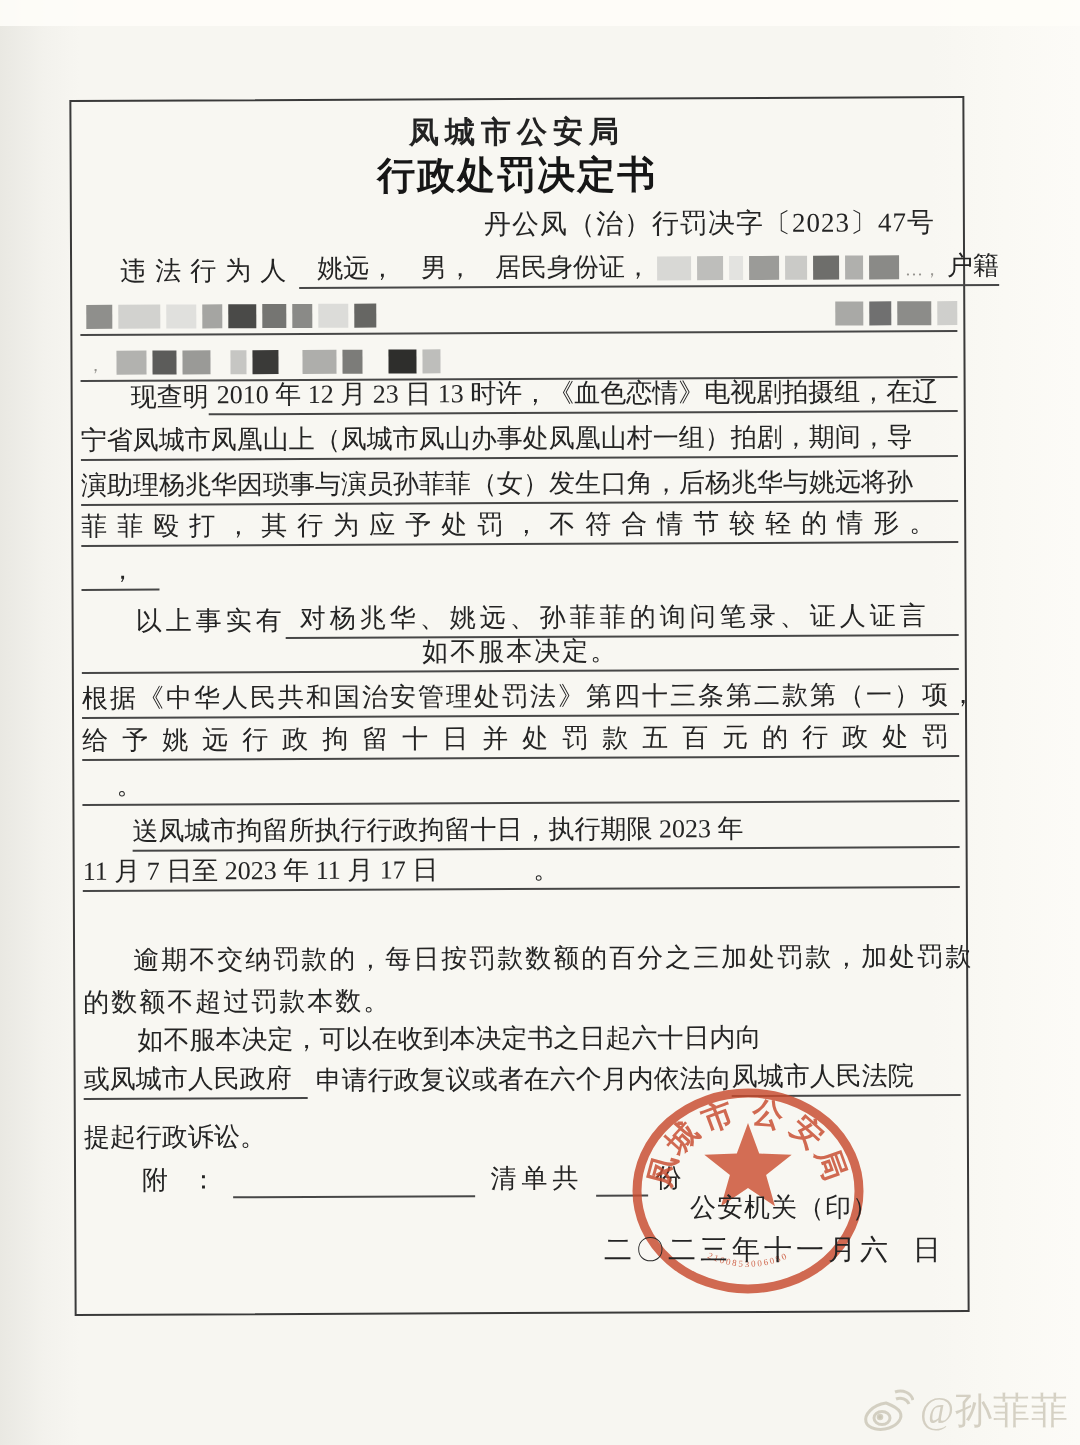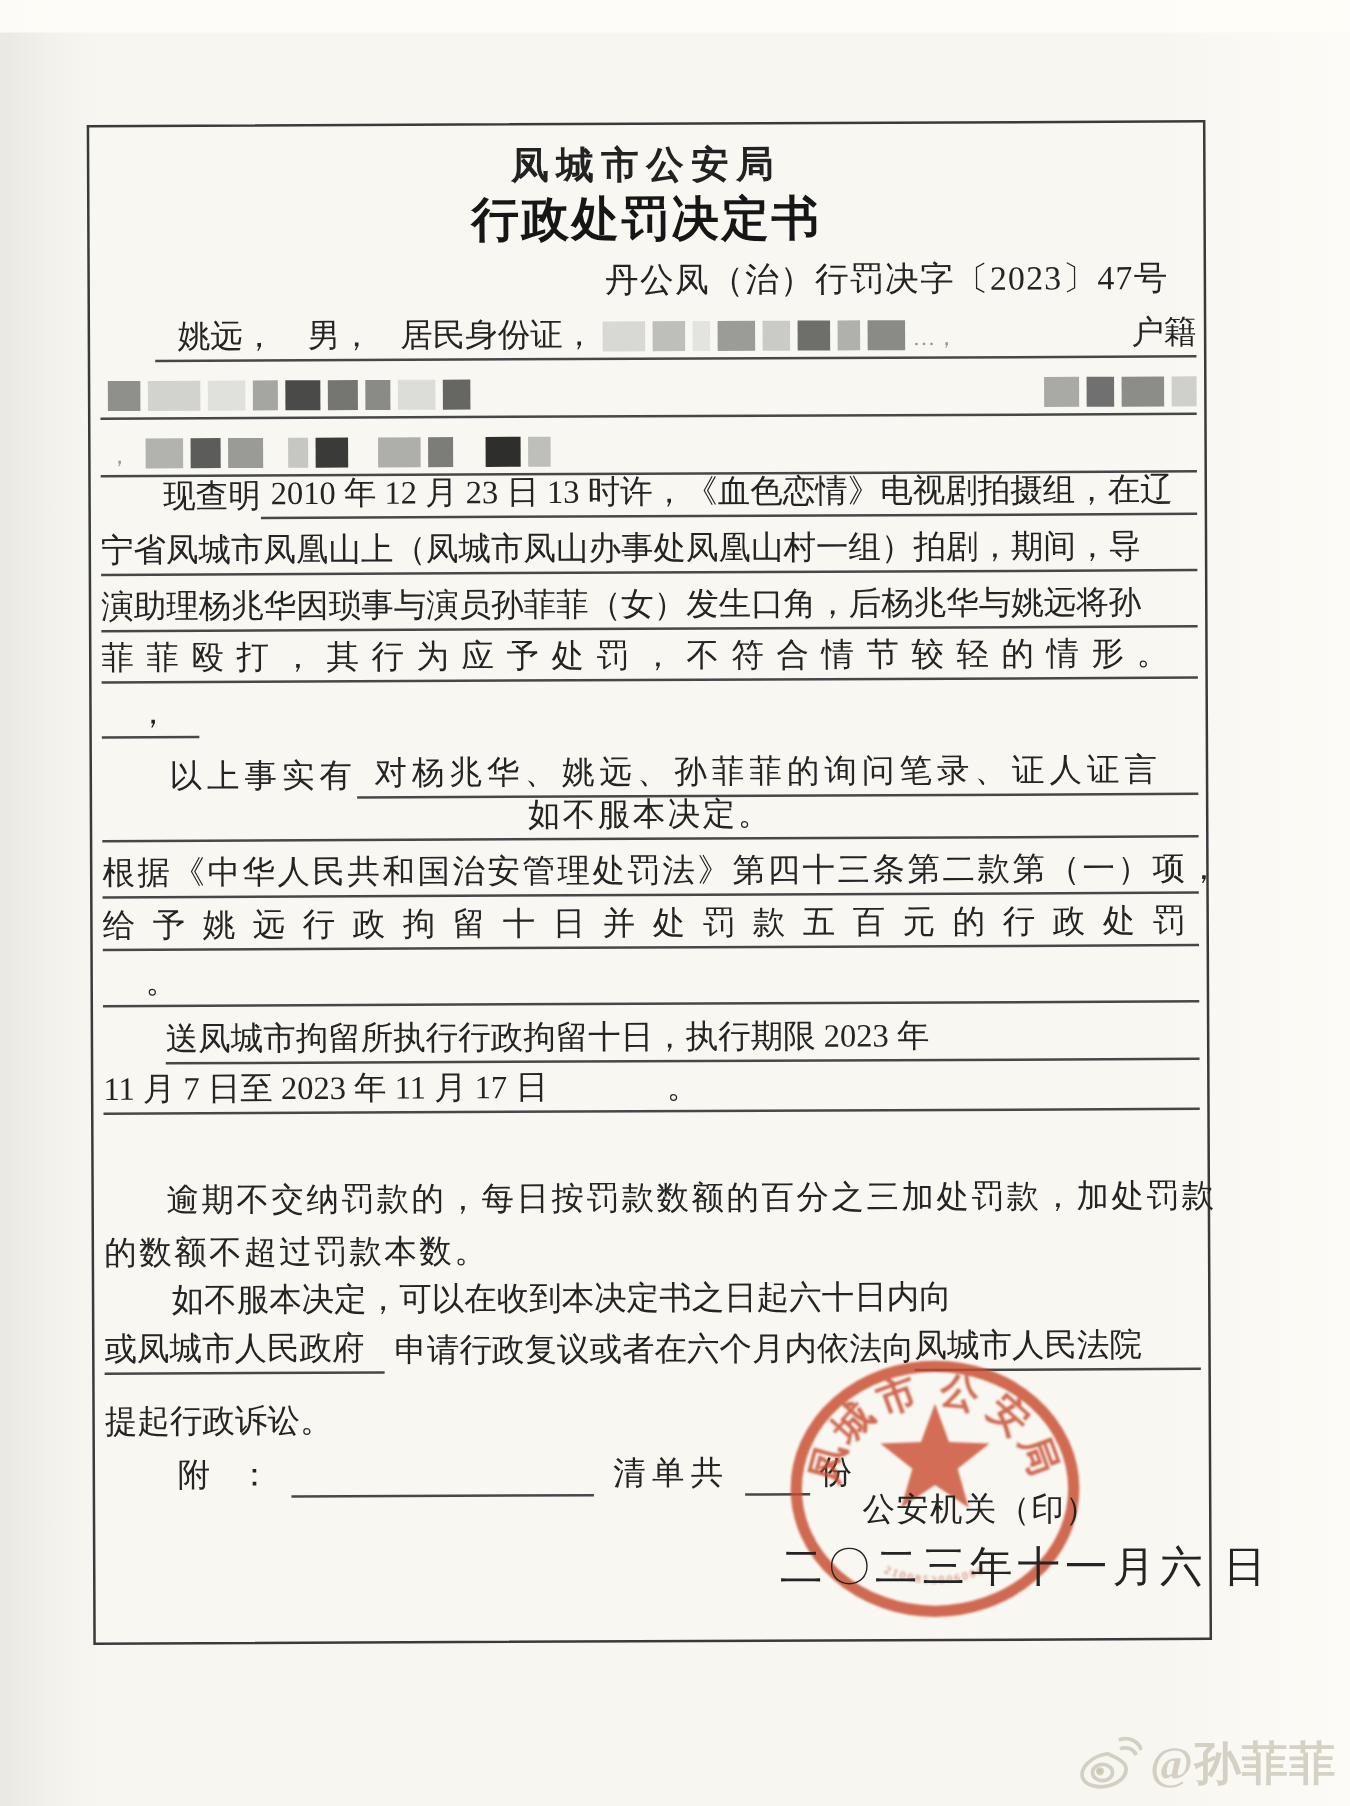--- a/index.html
+++ b/index.html
@@ -54,44 +54,45 @@
   .spaced2{letter-spacing:2px;}
   .center{justify-content:center;}
   
   .seal{position:absolute;left:627px;top:1070px;width:242px;height:242px;z-index:4;pointer-events:none;}
   
   .sign-org{
     position:absolute;left:690px;top:1190px;z-index:5;
     font-size:26px;color:#242424;letter-spacing:1px;
   }
   .sign-date{
-    position:absolute;left:624px;top:1231px;z-index:5;
-    font-size:34px;color:#242424;letter-spacing:4px;
+    position:absolute;left:604px;top:1231px;z-index:5;
+    font-size:28px;color:#242424;letter-spacing:4px;font-family:Liberation Mono, monospace;
   }
   
   .wm{
     position:absolute;left:862px;top:1386px;z-index:6;
     display:flex;align-items:center;gap:6px;
-    color:rgba(188,182,163,.6);font-size:37px;font-weight:700;letter-spacing:1px;
+    color:rgba(188,182,163,.6);font-size:37px;font-weight:400;letter-spacing:1px;
   }
   .wm svg{opacity:.85;}
 </style>
 </head>
 <body>
 
 <div class="canvas">
 
   <div class="frame">
 
     <div class="bureau">凤城市公安局</div>
     <div class="doctitle">行政处罚决定书</div>
     <div class="docno">丹公凤（治）行罚决字〔2023〕47号</div>
 
     <div class="row" style="top:146px">
       <span class="indent" style="flex-basis:40px"></span>
+      <span style="letter-spacing:9px">违法行为人</span>
       <span class="u fill" style="display:flex;align-items:flex-end;margin-left:4px">
         <span style="margin-left:18px">姚远，</span>
         <span style="margin-left:26px">男，</span>
         <span style="margin-left:22px">居民身份证，</span>
         <span class="blocks">
             <span class="redact" style="width: 34px; background: rgb(216, 216, 213);"></span>
             <span class="redact" style="width: 26px; background: rgb(190, 190, 187);"></span>
             <span class="redact" style="width: 14px; background: rgb(227, 227, 224);"></span>
             <span class="redact" style="width: 30px; background: rgb(155, 155, 152);"></span>
             <span class="redact" style="width: 22px; background: rgb(202, 202, 199);"></span>

